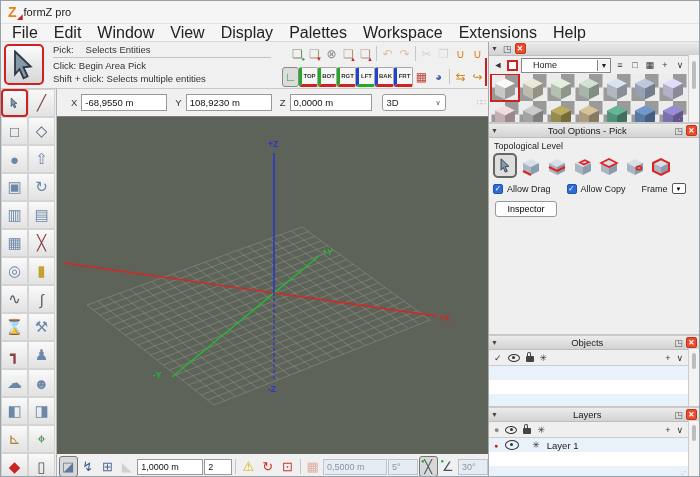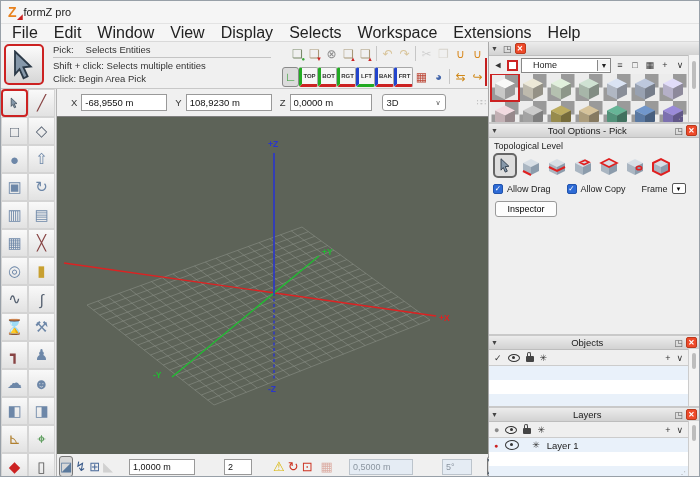--- a/index.html
+++ b/index.html
@@ -39,21 +39,21 @@
   .cinput{height:15px;border:1px solid #999;background:#fff;font-size:9.5px;padding:0 3px;font-family:inherit;color:#111;}
   .cselect{height:17px;width:64px;border:1px solid #999;border-radius:3px;background:#fff;display:flex;align-items:center;justify-content:space-between;padding:0 4px;font-size:9.5px;margin-left:10px;box-sizing:border-box;}
   .cgrip{position:absolute;right:3px;top:9px;color:#a8a8a8;font-size:8px;letter-spacing:-1px;}
   .viewport{flex:1;position:relative;border-top:1px solid #808080;background:#5d6358;min-height:0;}
   .viewport svg{position:absolute;left:0;top:0;}
   .bottombar{height:27px;background:#f0f0f0;border-top:1px solid #a8a8a8;display:flex;align-items:center;gap:1px;padding-left:2px;}
   .bbtn{width:21px;height:21px;border:1px solid transparent;border-radius:3px;background:transparent;display:flex;align-items:center;justify-content:center;font-size:13px;position:relative;padding:0;}
   .bbtn.pressed{background:#d8d8d8;border-color:#777;}
   .bbtn.dis{opacity:.55;}
   .bbtn .acc{position:absolute;font-size:6px;left:1px;top:1px;}
-  .binput{height:14px;border:1px solid #999;font-size:9px;padding:0 3px;background:#fff;font-family:inherit;margin:0 14px;color:#111;}
+  .binput{height:14px;border:1px solid #999;font-size:9px;padding:0 3px;background:#fff;font-family:inherit;margin:0 0;color:#111;}
   .binput.dis{background:#e5ecf4;color:#8b95a0;border-color:#bcc4cc;}
   
   .palettes{width:213px;background:#e2e2e2;border-left:1px solid #a8a8a8;display:flex;flex-direction:column;box-sizing:border-box;}
   .pal{position:relative;background:#efefef;border-bottom:2px solid #c9c9c9;display:flex;flex-direction:column;box-sizing:border-box;}
   .phead{height:13px;display:flex;align-items:center;gap:3px;background:linear-gradient(#ececec,#d2d2d2);border-bottom:1px solid #bdbdbd;padding:0 2px;flex:none;}
   .pcollapse{font-size:7px;color:#444;width:9px;}
   .ptitle{flex:1;text-align:center;font-size:9.5px;color:#1a1a1a;}
   .pundock{font-size:9px;color:#555;}
   .pclose{width:11px;height:11px;background:#ee4a2a;border:1px solid #b93a1e;border-radius:2px;color:#fff;font-size:7.5px;font-weight:bold;display:flex;align-items:center;justify-content:center;box-sizing:border-box;padding:0;}
   .scrollstrip{position:absolute;right:0;top:13px;bottom:0;width:11px;background:#f3f3f3;border-left:1px solid #ccc;box-sizing:border-box;}
@@ -97,42 +97,42 @@
   <div class="titlebar">
     <span class="logo">Z<i>◢</i></span>
     <span class="wtitle">formZ pro</span>
   </div>
   <div class="menubar" id="menubar">
       <span class="menuitem">File</span>
       <span class="menuitem">Edit</span>
       <span class="menuitem">Window</span>
       <span class="menuitem">View</span>
       <span class="menuitem">Display</span>
-      <span class="menuitem">Selects</span>
+      <span class="menuitem">Palettes</span>
       <span class="menuitem">Workspace</span>
       <span class="menuitem">Extensions</span>
       <span class="menuitem">Help</span>
     </div>
 
   <div class="main">
     <div class="leftregion">
       <div class="toolheader">
         <button class="bigpick">
           <svg width="30" height="30" viewBox="0 0 20 20">
               <path d="M4 1 L14.5 11 L9.6 11.5 L12.4 17.6 L9.7 18.8 L7 12.7 L4 16.2 Z" fill="#8698aa" stroke="#2c3a48" stroke-width="1.2"></path>
             </svg>
         </button>
         <div class="hinttext">
           <div class="hintline1">
             <span>Pick:</span>
             <span>Selects Entities</span>
           </div>
           <div class="hintdiv"></div>
+          <div>Click: Begin Area Pick</div>
           <div>Shift + click: Selects multiple entities</div>
-          <div>Click: Begin Area Pick</div>
         </div>
         <div class="topbars">
           <div class="tbr" id="tbr1">
               <button class="tbtn">
                 <span class="g" style="color: rgb(122, 138, 106);">❏</span>
                 <span class="acc" style="color: rgb(58, 168, 58);">●</span>
               </button>
               <button class="tbtn">
                 <span class="g" style="color: rgb(168, 152, 120);">❏</span>
                 <span class="acc" style="color: rgb(204, 34, 34);">▼</span>

